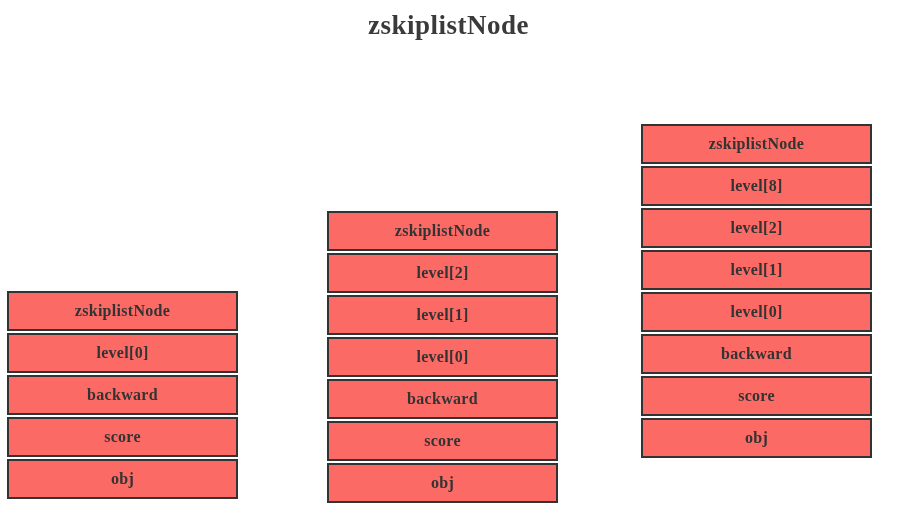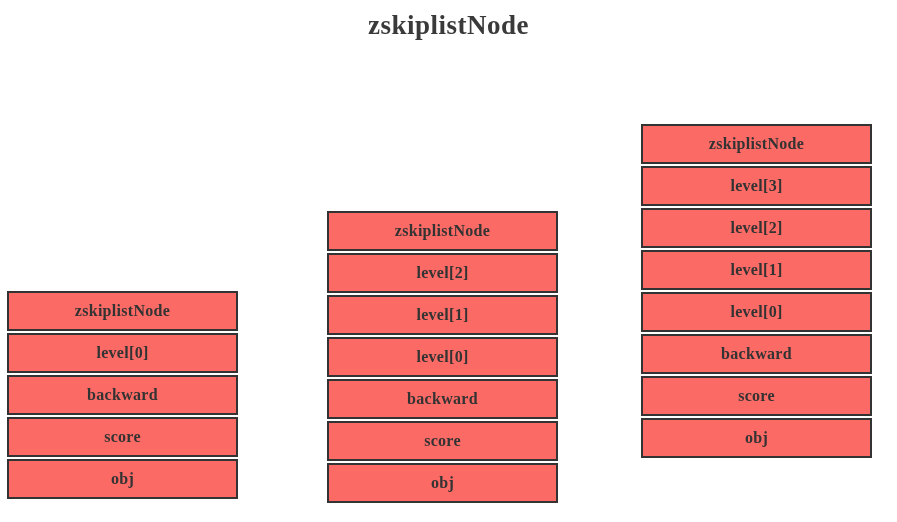--- a/index.html
+++ b/index.html
@@ -69,21 +69,21 @@
     <div class="row">level[2]</div>
     <div class="row">level[1]</div>
     <div class="row">level[0]</div>
     <div class="row">backward</div>
     <div class="row">score</div>
     <div class="row">obj</div>
   </div>
 
   <div class="node node-c">
     <div class="row">zskiplistNode</div>
-    <div class="row">level[3]</div>
+    <div class="row">level[8]</div>
     <div class="row">level[2]</div>
     <div class="row">level[1]</div>
     <div class="row">level[0]</div>
     <div class="row">backward</div>
     <div class="row">score</div>
     <div class="row">obj</div>
   </div>
 
 </div>
 

